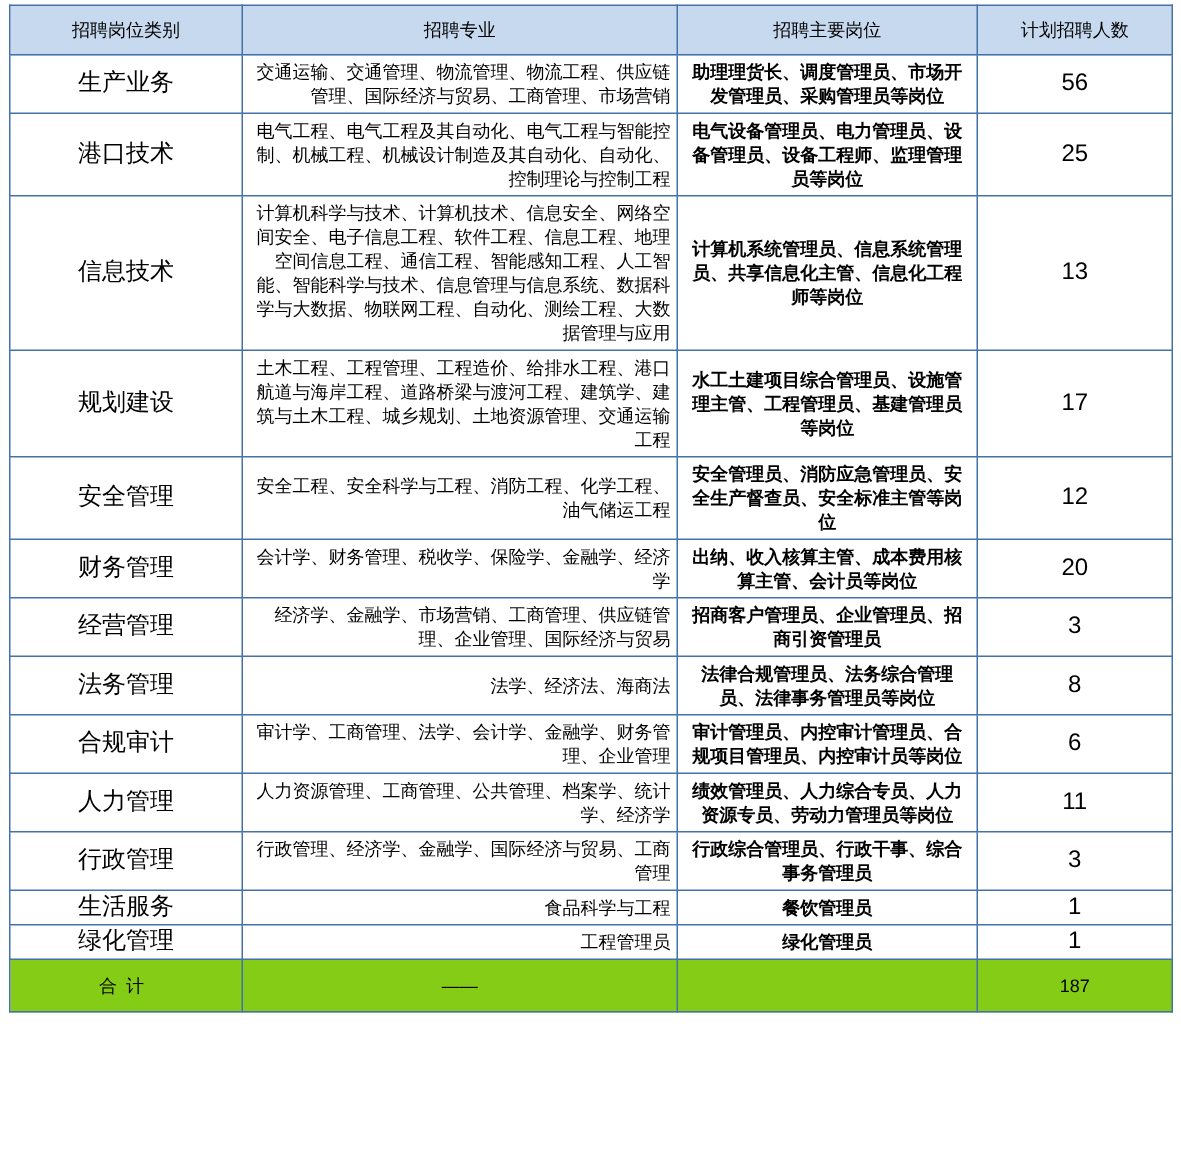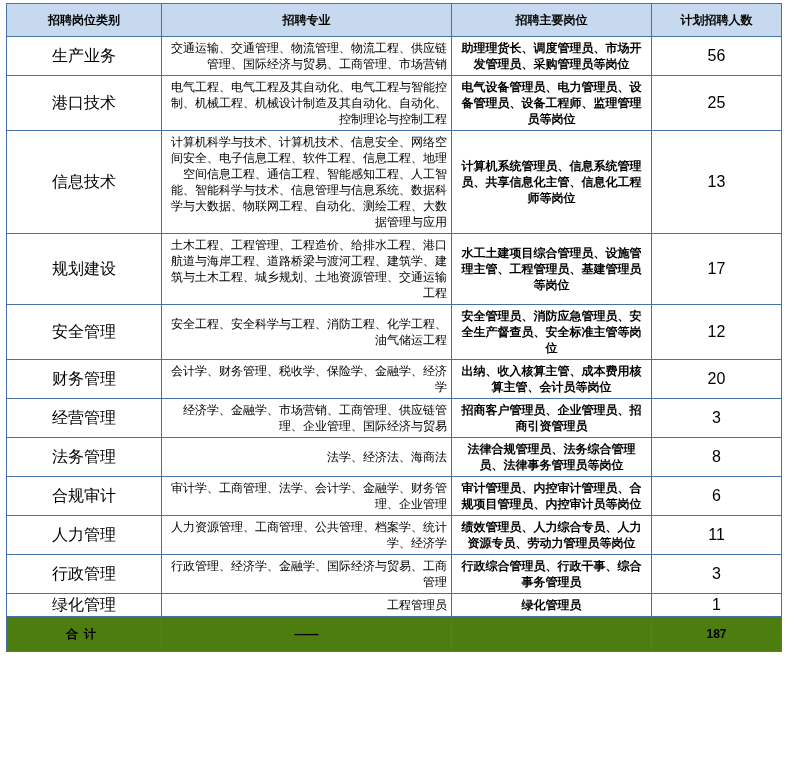--- a/index.html
+++ b/index.html
@@ -30,21 +30,21 @@
     border: 1px solid #4472a8;
     padding: 3px 4px;
     vertical-align: middle;
     text-align: center;
     font-size: 12px;
     line-height: 16px;
     word-break: break-all;
   }
   thead th {
     background: #c7d9ef;
-    font-weight: bold;
+    font-weight: normal;
     font-size: 13px;
     height: 26px;
     color: #000;
   }
   col.c-cat { width: 155px; }
   col.c-major { width: 290px; }
   col.c-post { width: 200px; }
   col.c-num { width: 130px; }
 
   tbody td.cat {
@@ -55,22 +55,22 @@
   }
   tbody td.post {
     text-align: center;
     font-weight: bold;
   }
   tbody td.num {
     text-align: center;
     font-size: 16px;
   }
   tfoot td {
-    background: #4d7c0f;
-    font-weight: bold;
+    background: #84cc16;
+    font-weight: normal;
     height: 28px;
     font-size: 13px;
   }
   tfoot td.total-label { letter-spacing: 6px; }
 </style>
 </head>
 <body>
 
 <div class="sheet">
   <table class="recruit">
@@ -149,20 +149,26 @@
         <td class="post">绩效管理员、人力综合专员、人力资源专员、劳动力管理员等岗位</td>
         <td class="num">11</td>
       </tr>
       <tr>
         <td class="cat">行政管理</td>
         <td class="major">行政管理、经济学、金融学、国际经济与贸易、工商管理</td>
         <td class="post">行政综合管理员、行政干事、综合事务管理员</td>
         <td class="num">3</td>
       </tr>
       <tr>
+        <td class="cat">生活服务</td>
+        <td class="major">食品科学与工程</td>
+        <td class="post">餐饮管理员</td>
+        <td class="num">1</td>
+      </tr>
+      <tr>
         <td class="cat">绿化管理</td>
         <td class="major">工程管理员</td>
         <td class="post">绿化管理员</td>
         <td class="num">1</td>
       </tr>
     </tbody>
     <tfoot>
       <tr>
         <td class="total-label">合计</td>
         <td>——</td>

